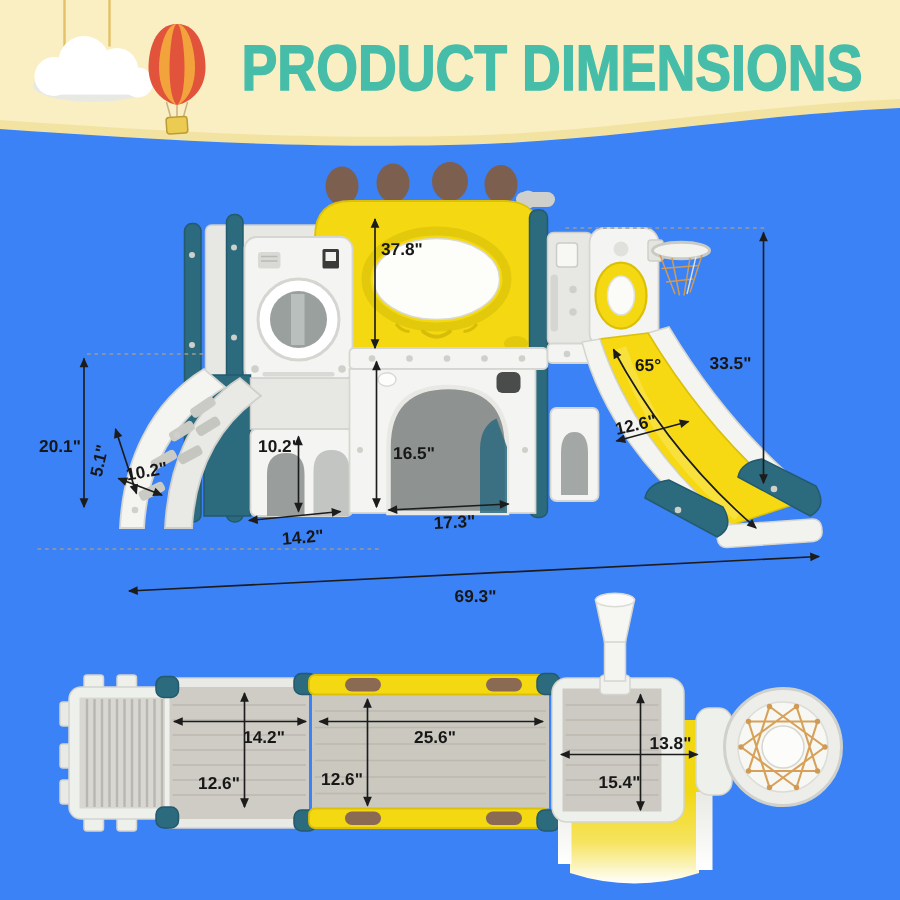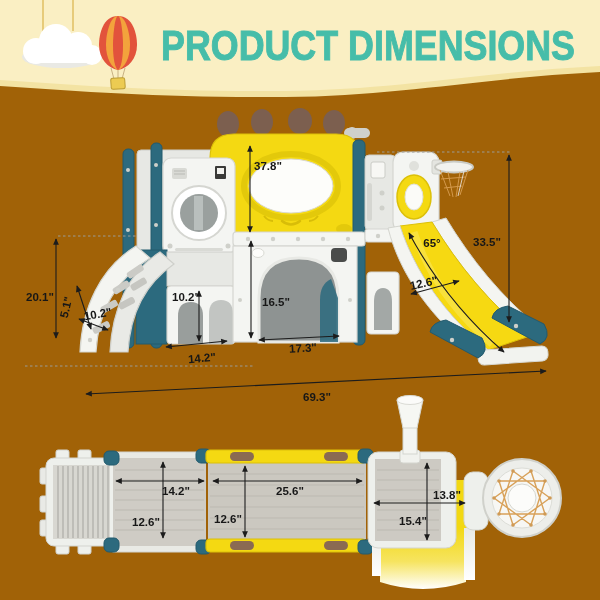--- a/index.html
+++ b/index.html
@@ -1,16 +1,16 @@
 <!DOCTYPE html>
 <html><head>
 <meta charset="utf-8">
 <style>
   html,body{margin:0;padding:0;background:#ffffff;}
-  #stage{position:relative;width:600px;height:600px;background:#a16207;overflow:hidden;
+  #stage{position:relative;width:600px;height:600px;background:#3b82f6;overflow:hidden;
          font-family:"Liberation Sans","DejaVu Sans",sans-serif;}
   svg{display:block;}
   .title{font-family:"Liberation Sans","DejaVu Sans",sans-serif;font-size:43px;font-weight:bold;
          fill:#46bda9;stroke:#46bda9;stroke-width:1;letter-spacing:0px;}
   .dim{font-family:"Liberation Sans","DejaVu Sans",sans-serif;font-size:11.5px;font-weight:bold;fill:#171717;}
   .dl{stroke:#1c1c1c;stroke-width:1.1;fill:none;}
   .dot{stroke:#9b9b96;stroke-width:1;fill:none;stroke-dasharray:2.5 2.5;}
   .panel{fill:#f4f5f2;stroke:#d5d6d1;stroke-width:1.2;}
   .greyp{fill:#e7e8e4;stroke:#cdcec9;stroke-width:1;}
   .teal{fill:#2c6a7e;stroke:#235a6d;stroke-width:1;}

